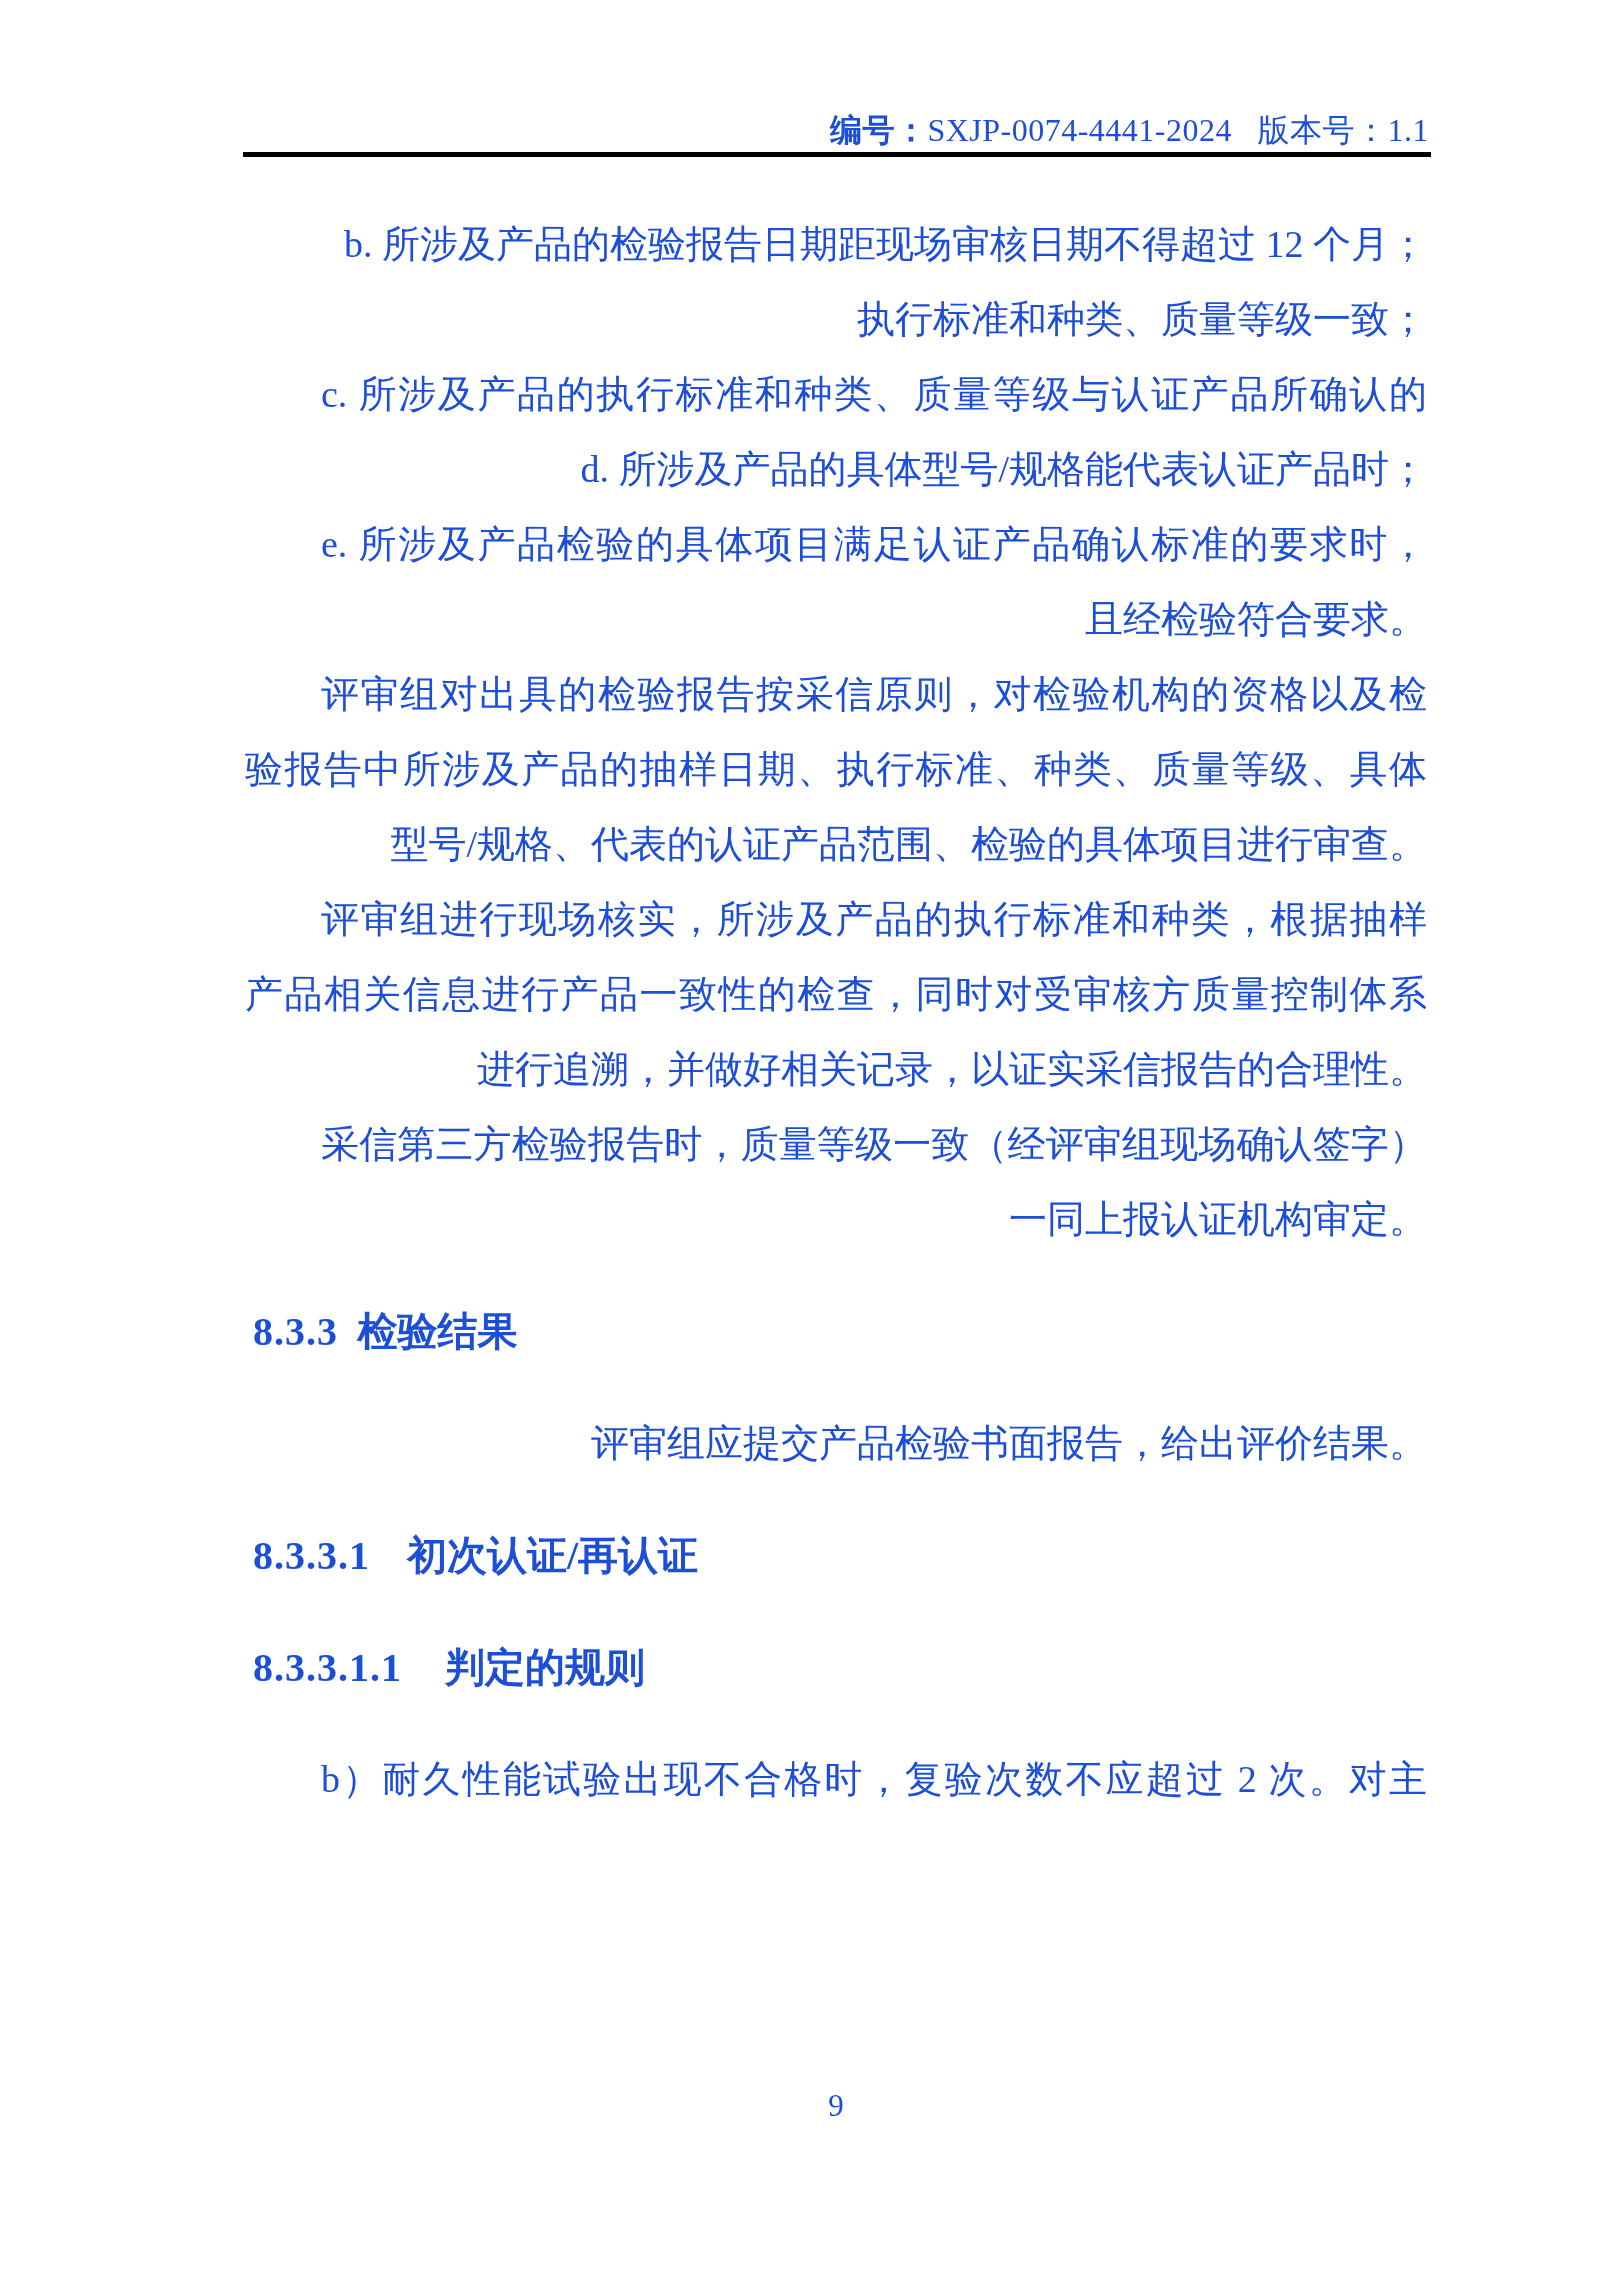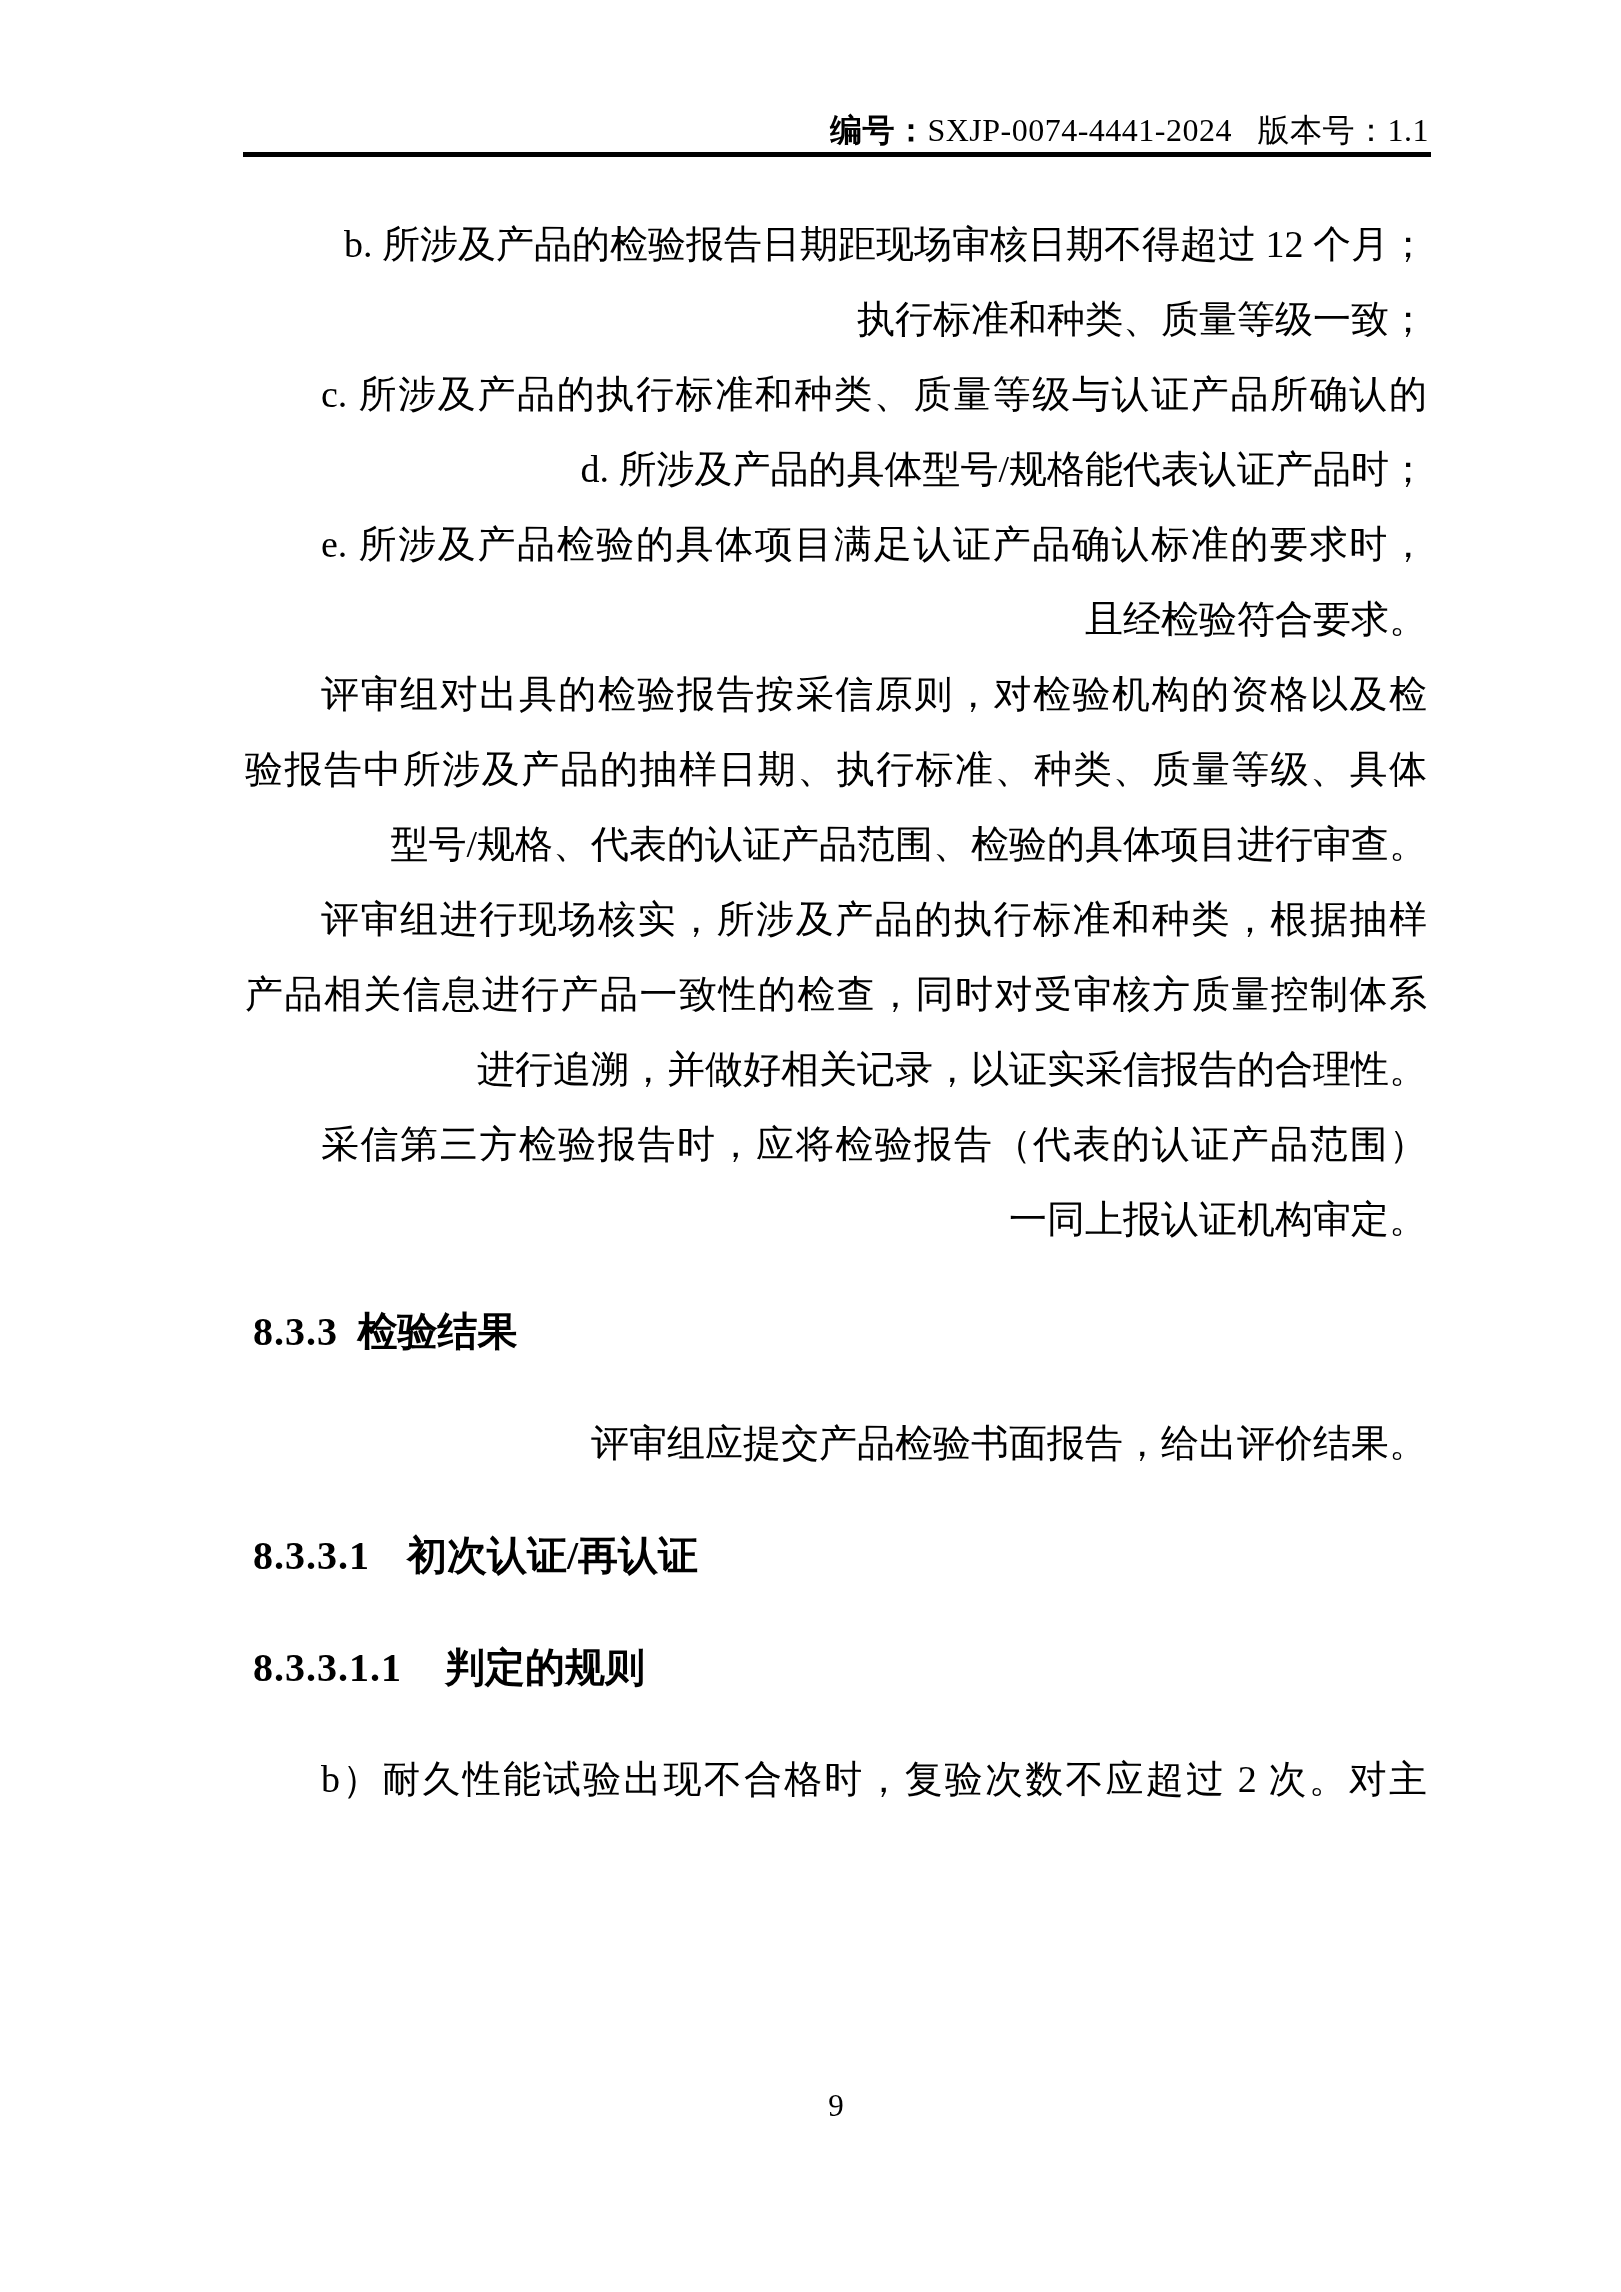--- a/index.html
+++ b/index.html
@@ -5,21 +5,21 @@
   html, body {
     margin: 0;
     padding: 0;
     background: #ffffff;
   }
   .page {
     position: relative;
     width: 1621px;
     height: 2293px;
     background: #ffffff;
-    color: #000000;
+    color: #1d4ed8;
     font-family: "Liberation Serif", "DejaVu Serif", serif;
     overflow: hidden;
   }
   
   .page-header {
     position: absolute;
     top: 111px;
     left: 245px;
     width: 1184px;
     text-align: right;
@@ -101,21 +101,21 @@
     <div class="line indent full">c. 所涉及产品的执行标准和种类、质量等级与认证产品所确认的</div>
     <div class="line indent">d. 所涉及产品的具体型号/规格能代表认证产品时；</div>
     <div class="line indent full">e. 所涉及产品检验的具体项目满足认证产品确认标准的要求时，</div>
     <div class="line">且经检验符合要求。</div>
     <div class="line indent full">评审组对出具的检验报告按采信原则，对检验机构的资格以及检</div>
     <div class="line full">验报告中所涉及产品的抽样日期、执行标准、种类、质量等级、具体</div>
     <div class="line">型号/规格、代表的认证产品范围、检验的具体项目进行审查。</div>
     <div class="line indent full">评审组进行现场核实，所涉及产品的执行标准和种类，根据抽样</div>
     <div class="line full">产品相关信息进行产品一致性的检查，同时对受审核方质量控制体系</div>
     <div class="line">进行追溯，并做好相关记录，以证实采信报告的合理性。</div>
-    <div class="line indent full">采信第三方检验报告时，应将检验报告（代表的认证产品范围）</div>
+    <div class="line indent full">采信第三方检验报告时，质量等级一致（经评审组现场确认签字）</div>
     <div class="line">一同上报认证机构审定。</div>
 
     <div class="heading h-1">
       <span class="h-num">8.3.3</span><span class="h-title">检验结果</span>
     </div>
 
     <div class="line indent">评审组应提交产品检验书面报告，给出评价结果。</div>
 
     <div class="heading h-2">
       <span class="h-num">8.3.3.1</span><span class="h-title">初次认证/再认证</span>

